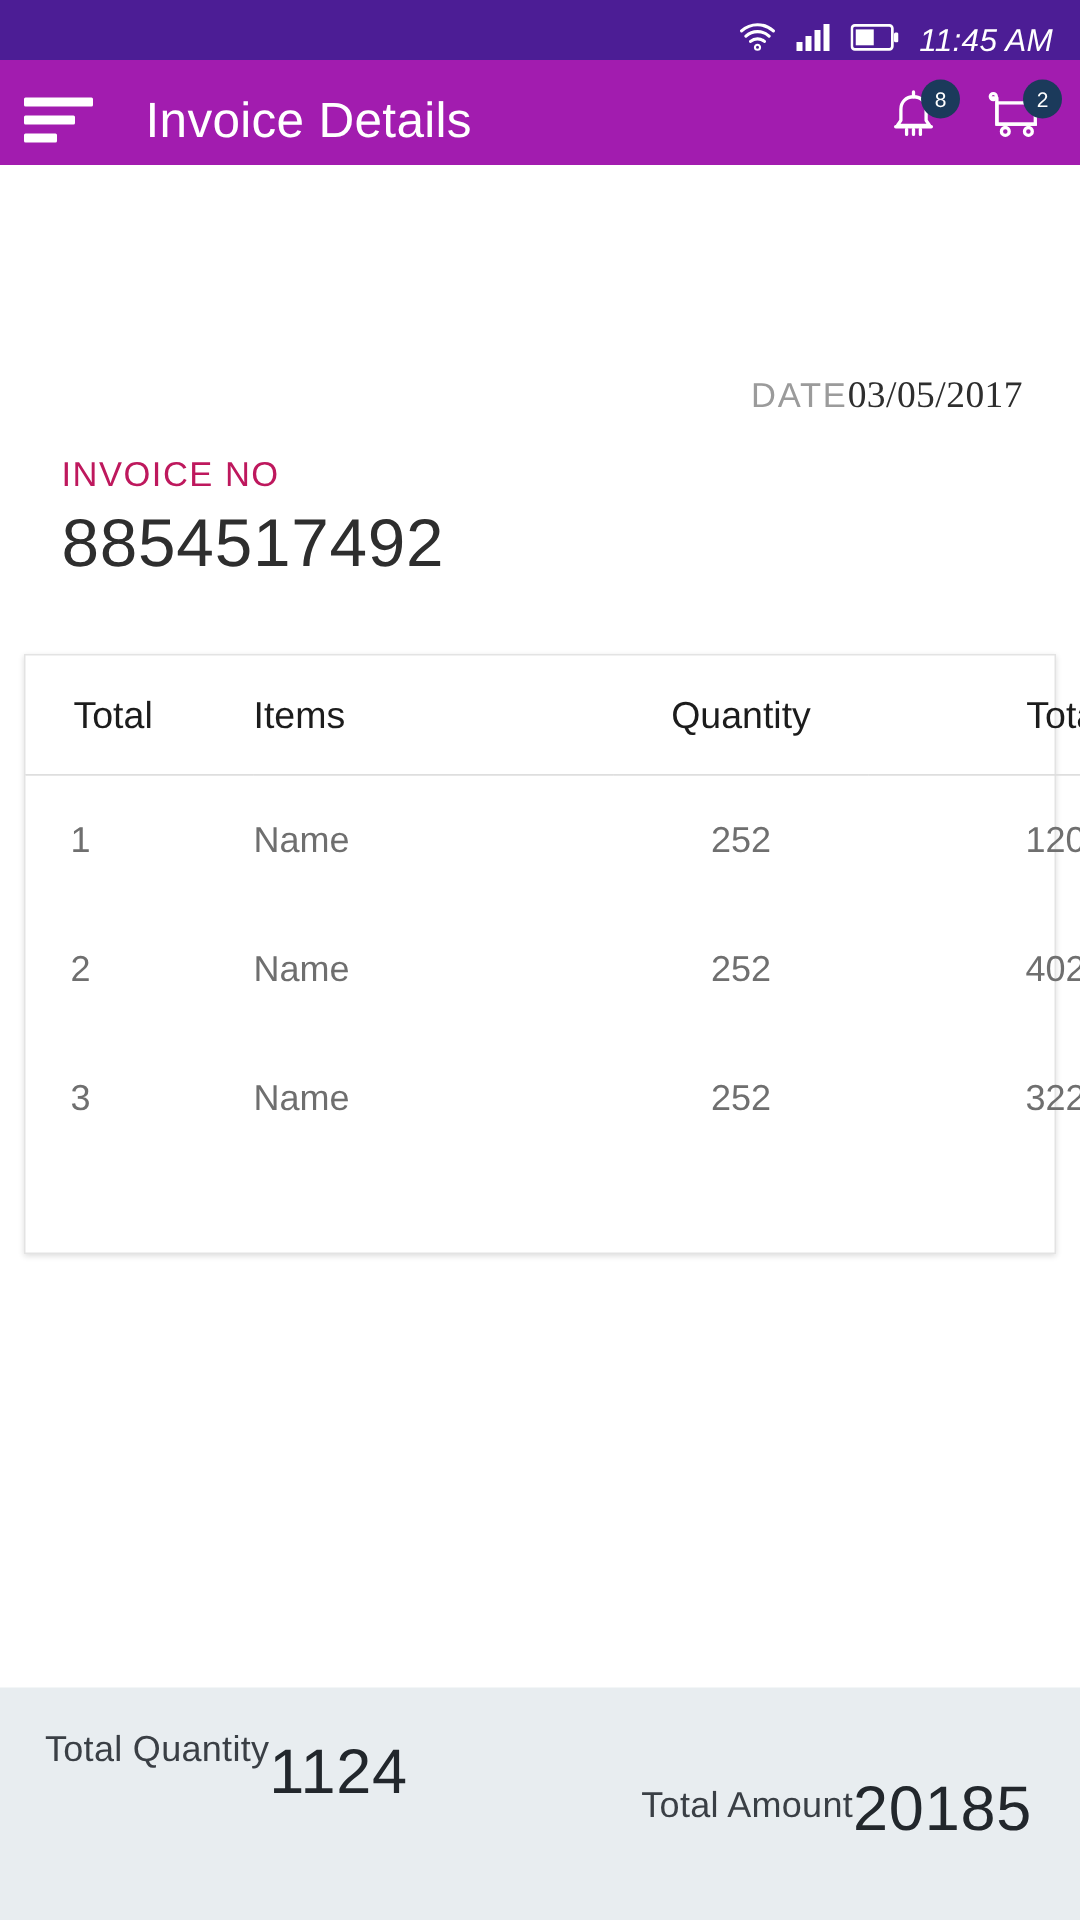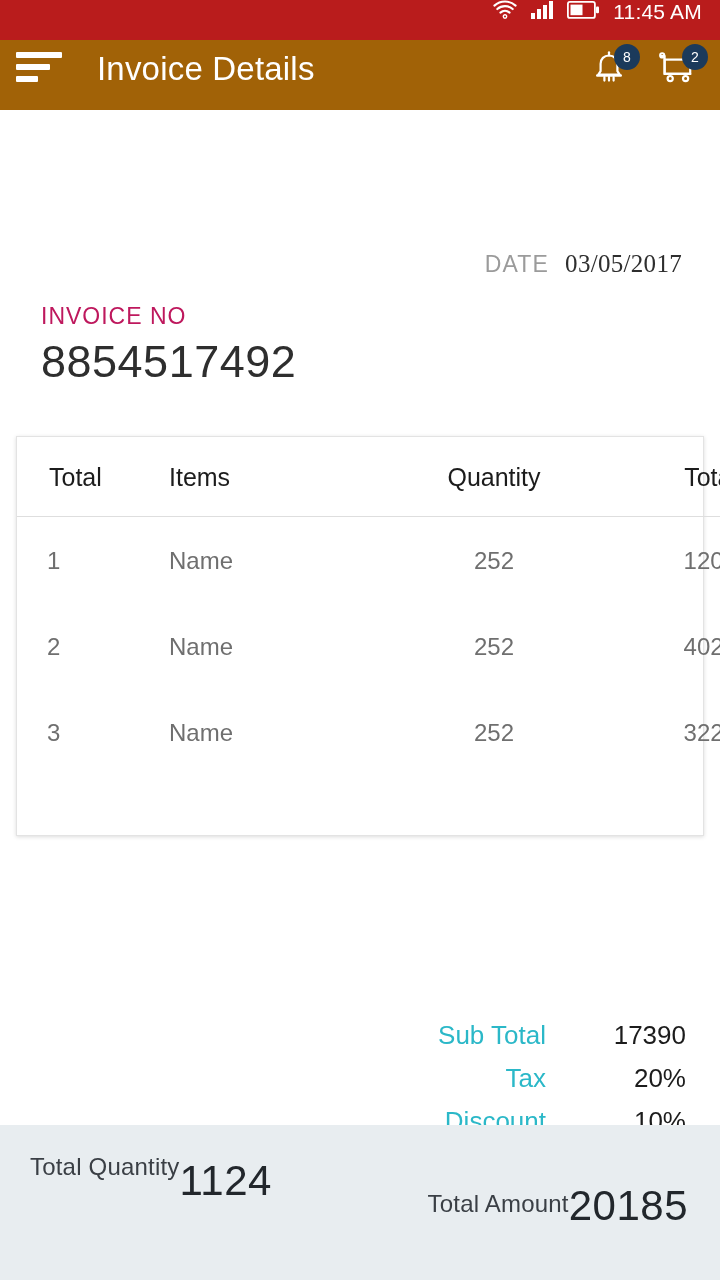--- a/index.html
+++ b/index.html
@@ -19,48 +19,49 @@
     height: 1280px;
     position: relative;
     display: flex;
     flex-direction: column;
     background: #ffffff;
   }
 
   
   .status-bar {
     height: 40px;
-    background: #b91c1c;
-    display: flex;
-    align-items: flex-start;
+    background: #4c1d95;
+    display: flex;
+    align-items: flex-end;
     justify-content: flex-end;
     padding-right: 18px;
     box-sizing: border-box;
     flex: 0 0 auto;
+    font-style: italic;
   }
   .status-icons {
     display: flex;
     align-items: center;
     gap: 13px;
   }
   .status-time {
     color: #ffffff;
     font-size: 21px;
     letter-spacing: 0.2px;
     margin-left: 14px;
     white-space: nowrap;
   }
   .icon-wifi, .icon-signal, .icon-battery { display: block; }
 
   
   .toolbar {
     height: 70px;
-    background: #a16207;
-    display: flex;
-    align-items: flex-start;
+    background: #a21caf;
+    display: flex;
+    align-items: center;
     padding: 10px 18px 0 16px;
     box-sizing: border-box;
     flex: 0 0 auto;
     position: relative;
   }
   .hamburger {
     width: 46px;
     height: 34px;
     display: flex;
     flex-direction: column;
@@ -126,21 +127,21 @@
     position: relative;
     background: #ffffff;
   }
 
   .date-row {
     position: absolute;
     top: 140px;
     right: 38px;
     display: flex;
     align-items: baseline;
-    gap: 16px;
+    gap: 0;
   }
   .date-label {
     color: #9b9b9b;
     font-size: 23px;
     letter-spacing: 1.2px;
   }
   .date-value {
     color: #2e2e2e;
     font-size: 25px;
     letter-spacing: 0.3px;
@@ -360,38 +361,20 @@
           <tr>
             <td class="col-srno">3</td>
             <td class="col-items">Name</td>
             <td class="col-qty">252</td>
             <td class="col-total">3222</td>
           </tr>
         </tbody>
       </table>
     </div>
 
-    <div class="summary">
-      <div class="summary-row">
-        <span class="summary-label">Sub Total</span>
-        <span class="summary-value">17390</span>
-      </div>
-      <div class="summary-row">
-        <span class="summary-label">Tax</span>
-        <span class="summary-value">20%</span>
-      </div>
-      <div class="summary-row">
-        <span class="summary-label">Discount</span>
-        <span class="summary-value">10%</span>
-      </div>
-      <div class="summary-row">
-        <span class="summary-label">Courier Charges</span>
-        <span class="summary-value">100</span>
-      </div>
-    </div>
 
     <div class="footer">
       <div class="footer-col">
         <span class="footer-label">Total Quantity</span>
         <span class="footer-value">1124</span>
       </div>
       <div class="footer-col right">
         <span class="footer-label">Total Amount</span>
         <span class="footer-value">20185</span>
       </div>

